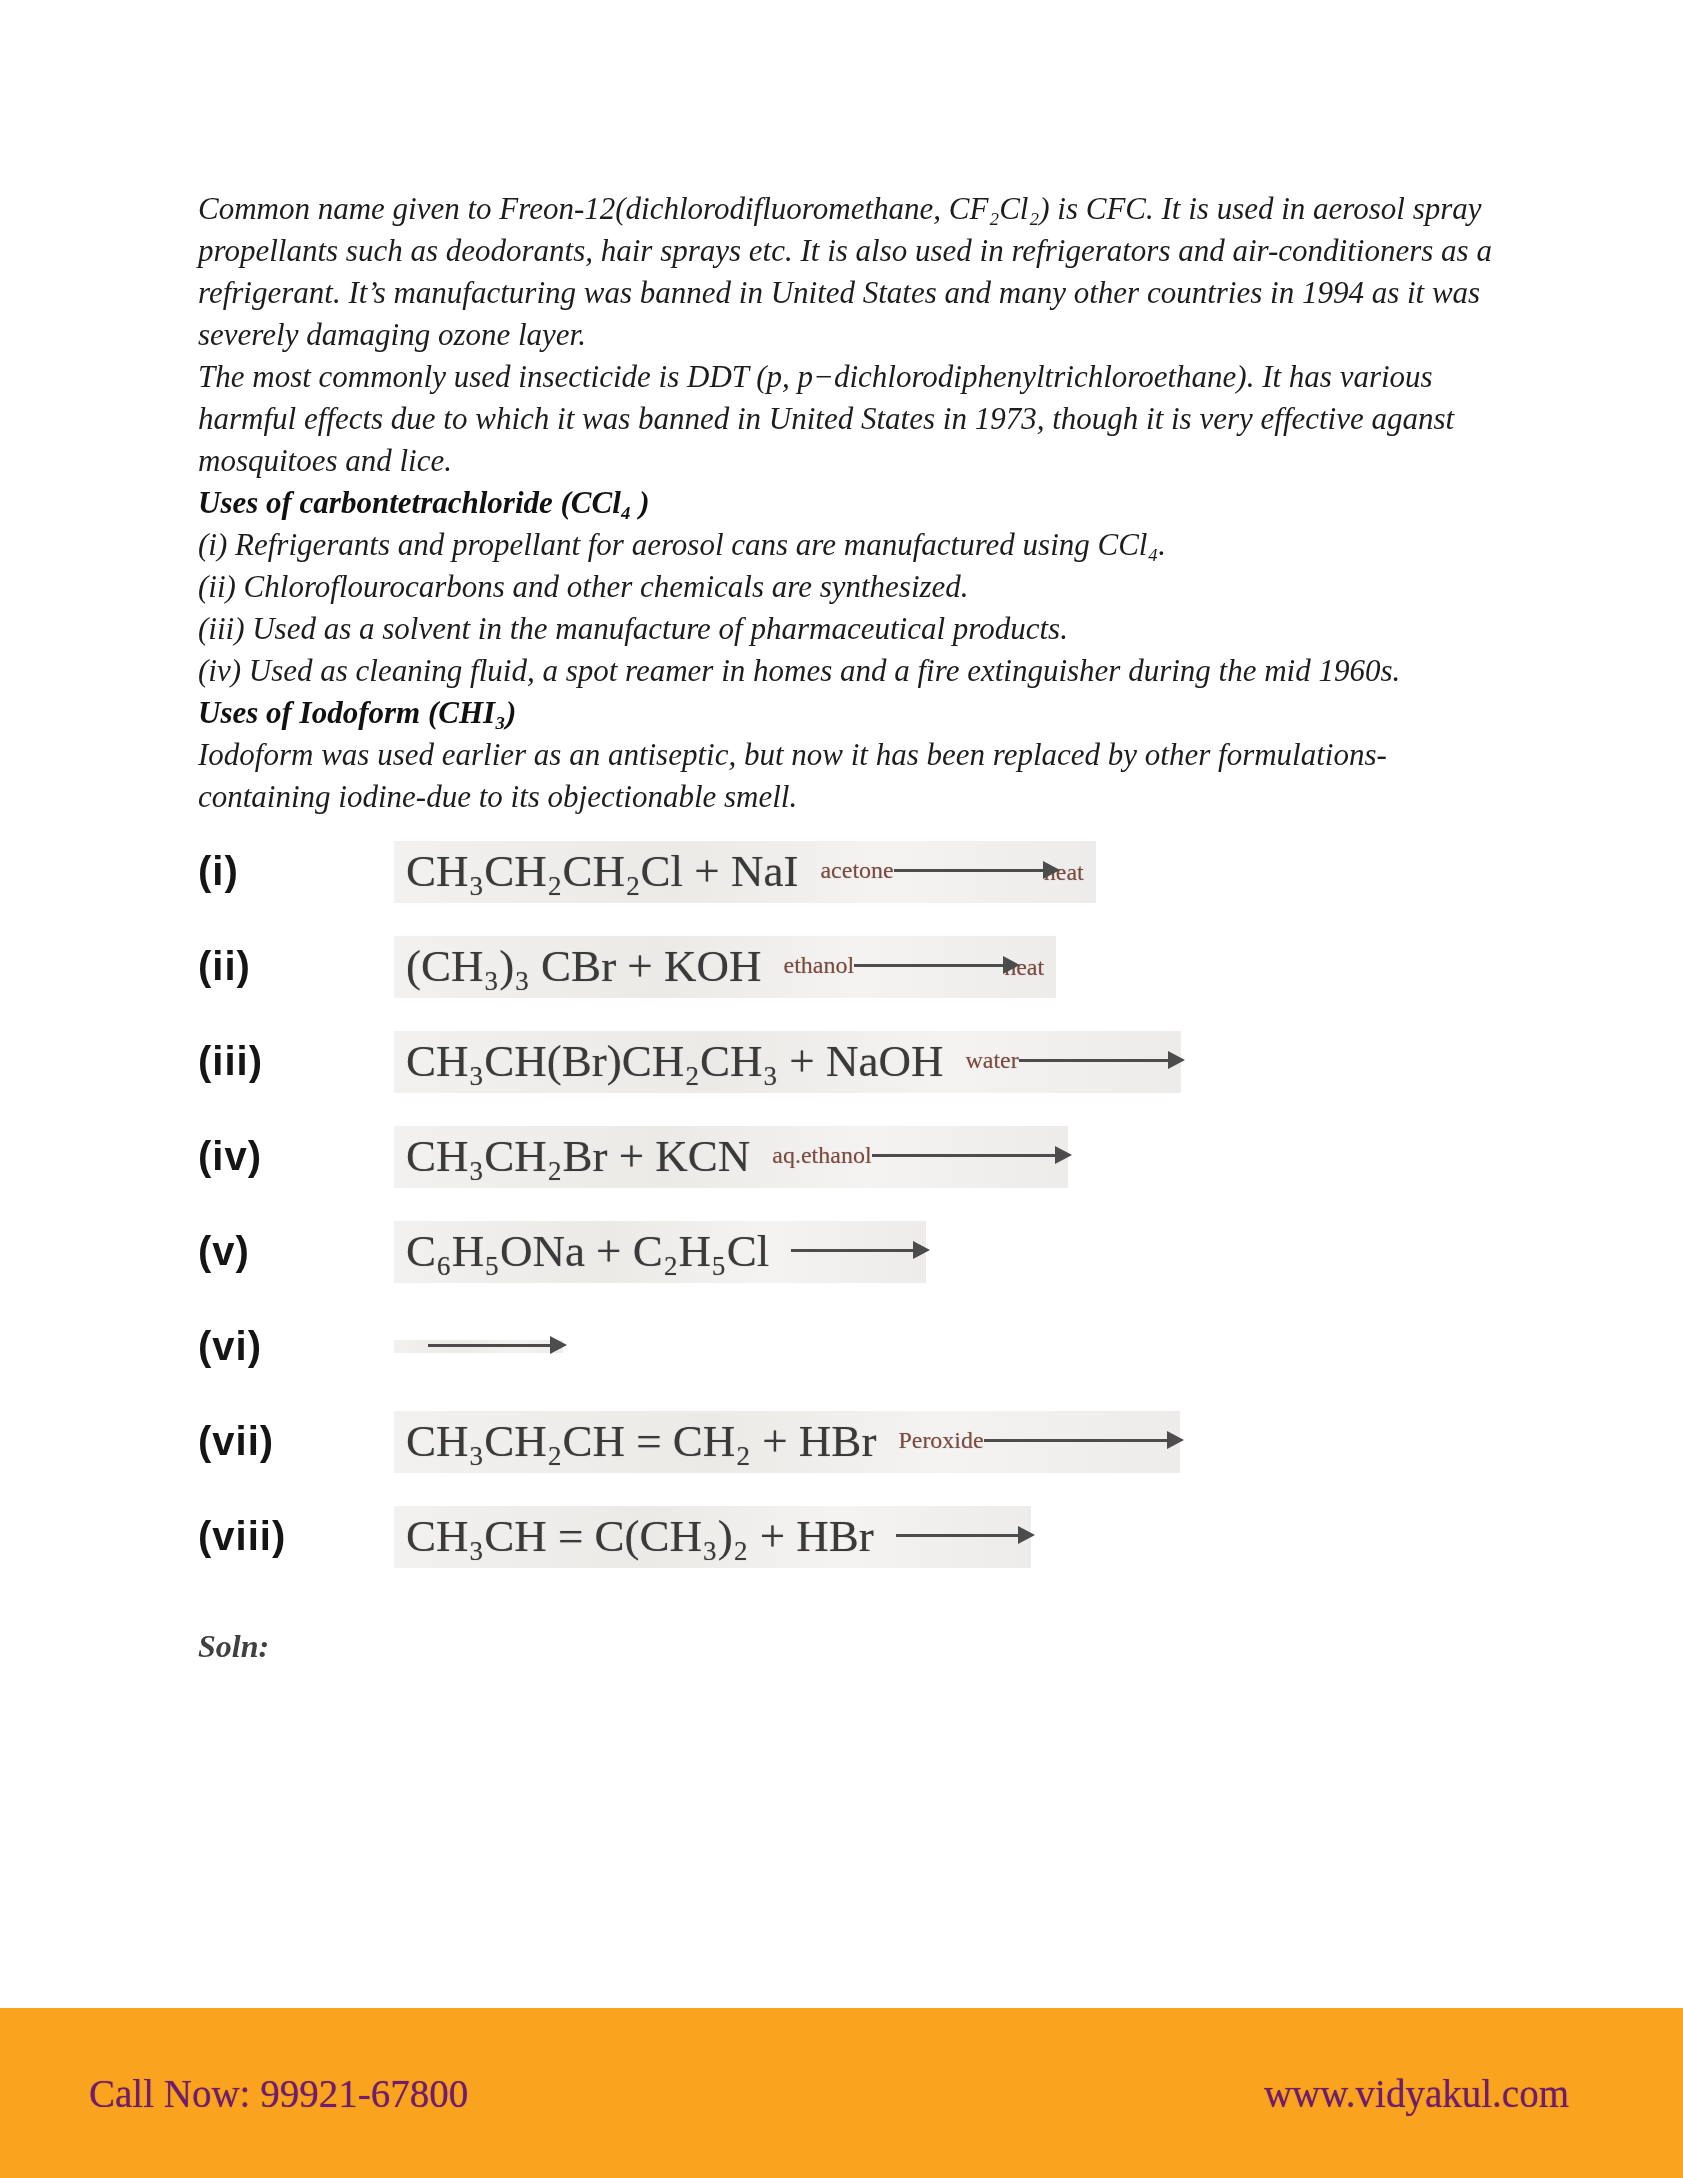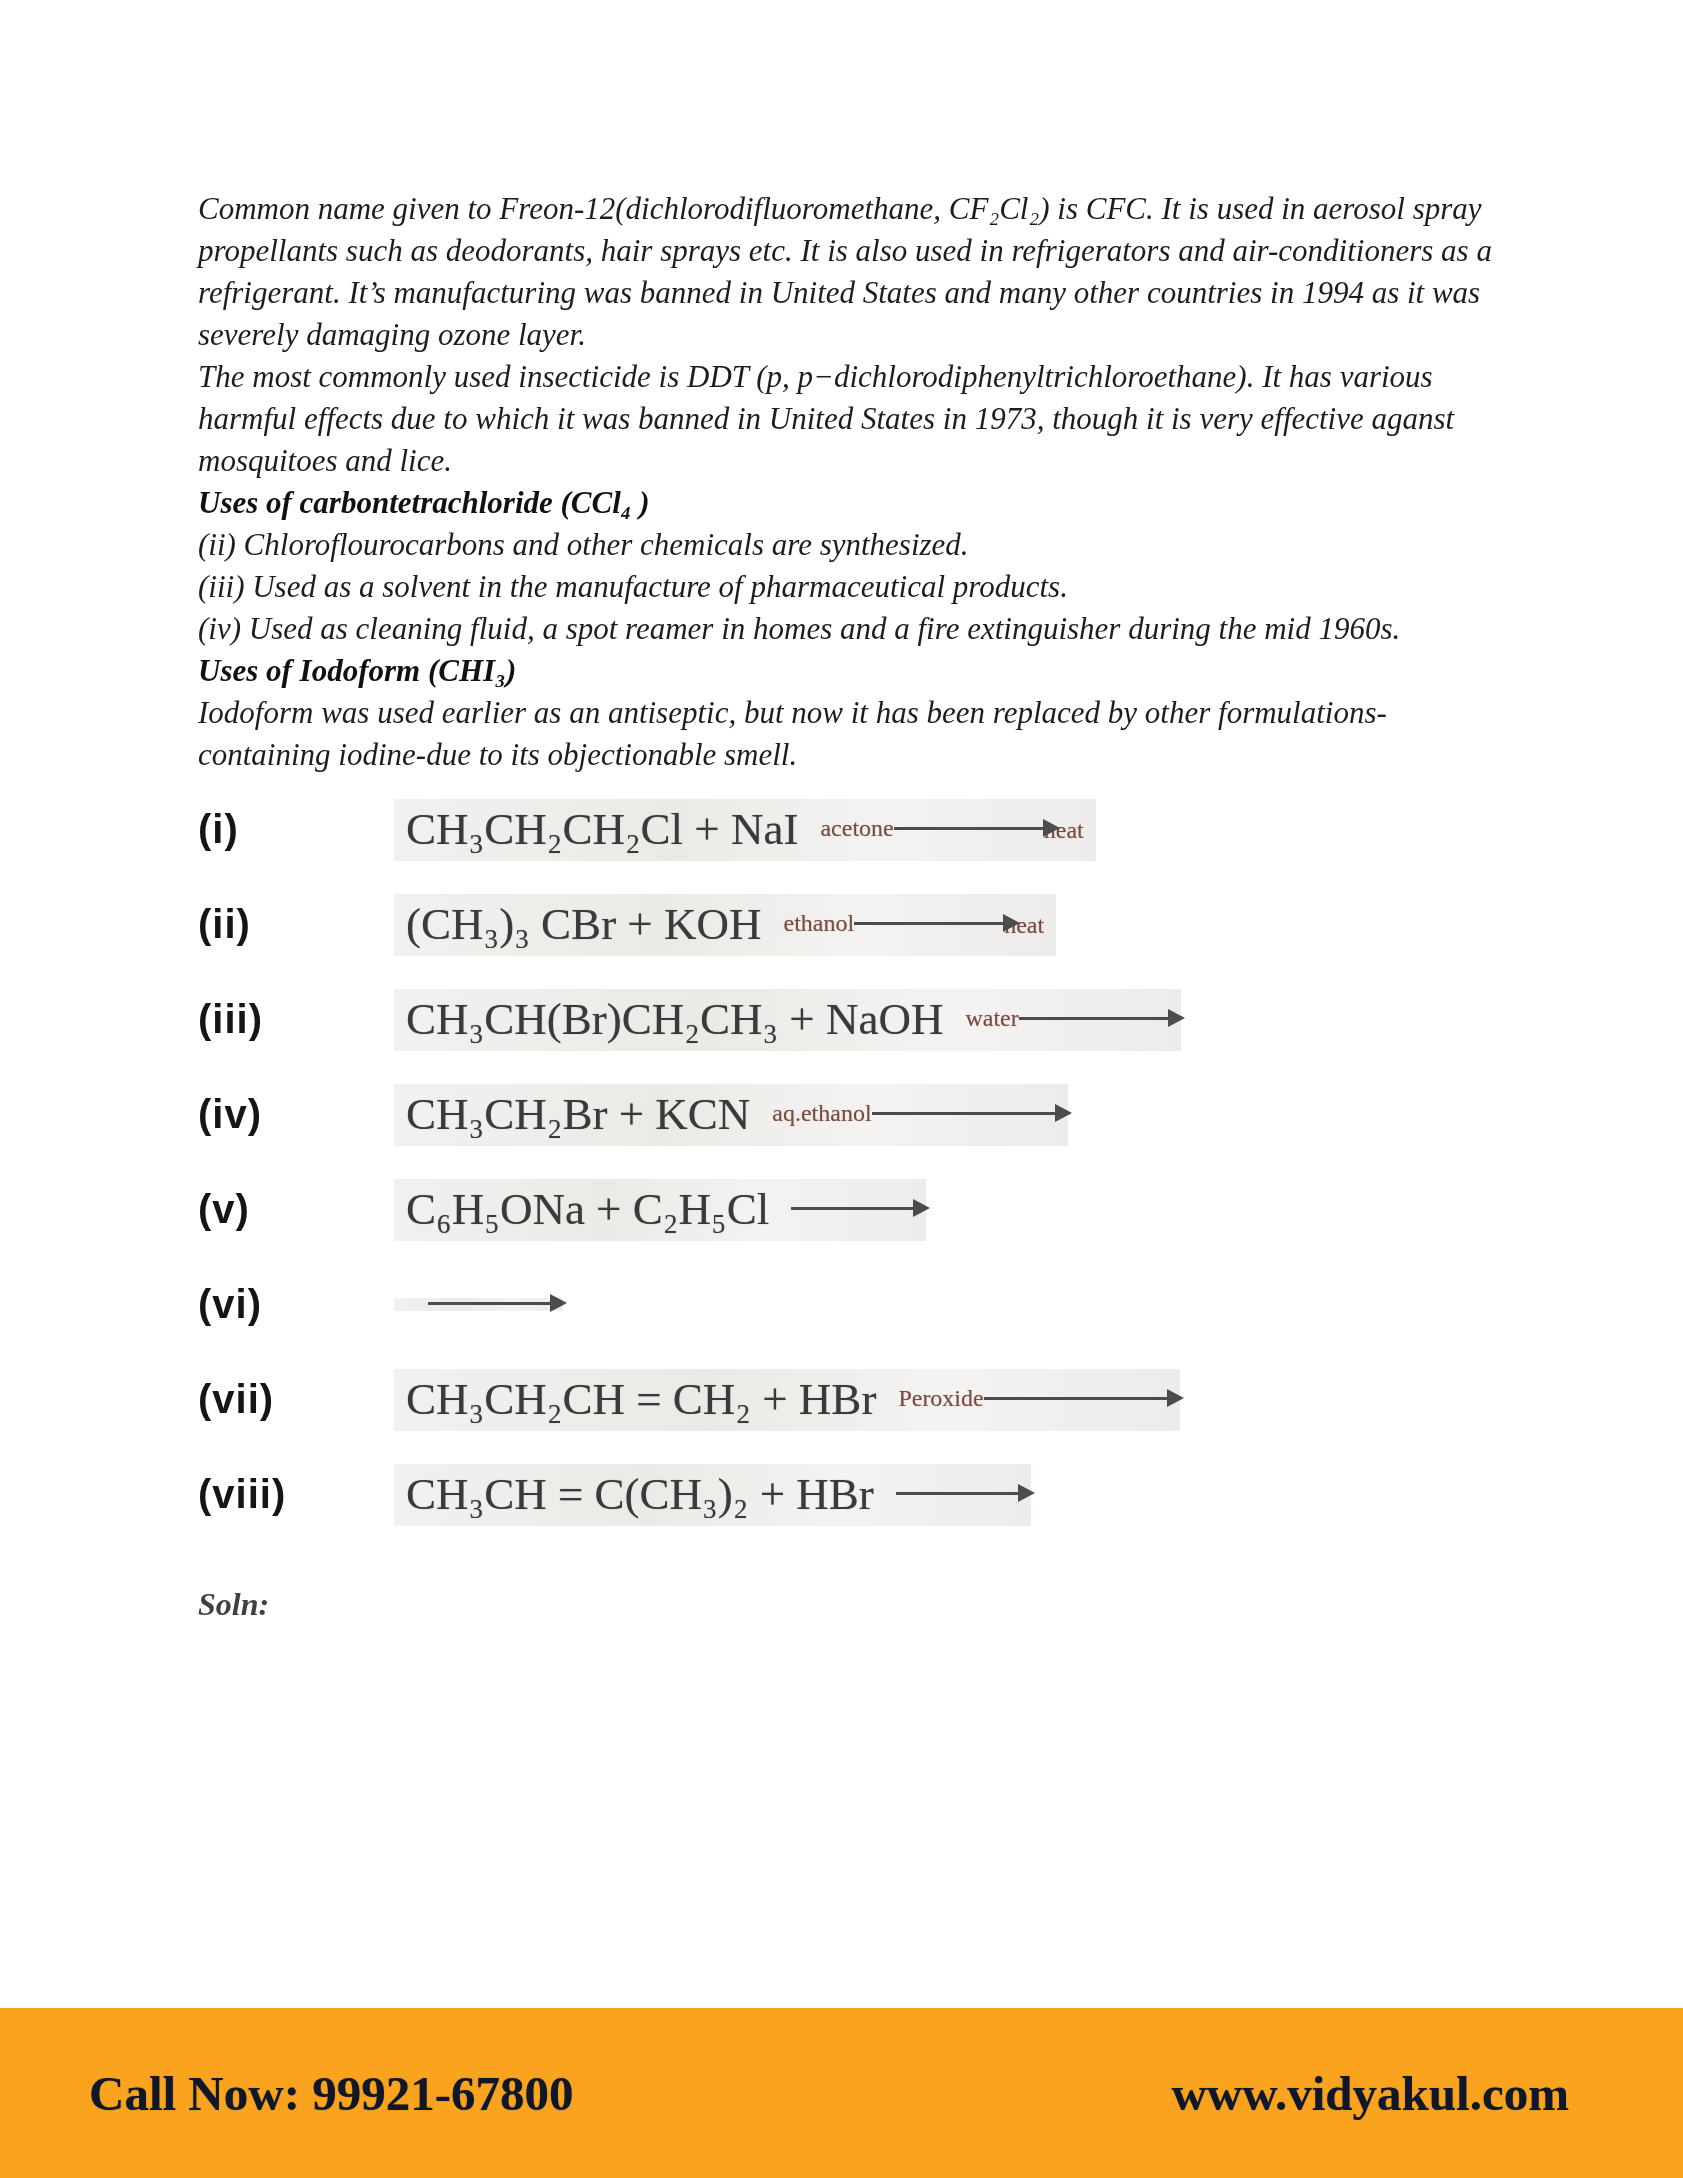--- a/index.html
+++ b/index.html
@@ -114,39 +114,40 @@
     width:1683px;height:170px;
     background:#F9A31E;
     display:flex;
     align-items:center;
     justify-content:space-between;
     box-sizing:border-box;
     padding:0 114px 0 89px;
   }
   .footer-text{
     font-family:"Liberation Serif","DejaVu Serif",serif;
-    font-weight:700;
-    font-size:49px;
-    color:#0f172a;
+    font-weight:400;
+    font-size:39px;
+    color:#701a75;
     text-shadow:0 0 1px rgba(40,30,0,.5);
   }
 </style>
 </head>
 <body>
 
 <div class="page">
 
   <div class="content">
 
     <div class="body-text">
       <p class="para">Common name given to Freon-12(dichlorodifluoromethane, CF₂Cl₂) is CFC. It is used in aerosol spray propellants such as deodorants, hair sprays etc. It is also used in refrigerators and air-conditioners as a refrigerant. It’s manufacturing was banned in United States and many other countries in 1994 as it was severely damaging ozone layer.</p>
 
       <p class="para">The most commonly used insecticide is DDT (p, p−dichlorodiphenyltrichloroethane). It has various harmful effects due to which it was banned in United States in 1973, though it is very effective aganst mosquitoes and lice.</p>
 
       <h3 class="section-heading">Uses of carbontetrachloride (CCl₄ )</h3>
+      <p class="para">(i) Refrigerants and propellant for aerosol cans are manufactured using CCl₄.</p>
       <p class="para">(ii) Chloroflourocarbons and other chemicals are synthesized.</p>
       <p class="para">(iii) Used as a solvent in the manufacture of pharmaceutical products.</p>
       <p class="para">(iv) Used as cleaning fluid, a spot reamer in homes and a fire extinguisher during the mid 1960s.</p>
 
       <h3 class="section-heading">Uses of Iodoform (CHI₃)</h3>
       <p class="para">Iodoform was used earlier as an antiseptic, but now it has been replaced by other formulations-containing iodine-due to its objectionable smell.</p>
     </div>
 
 
     <div class="reactions">

